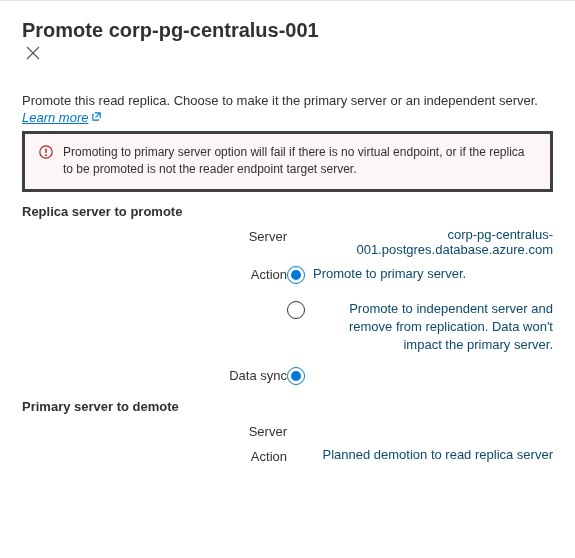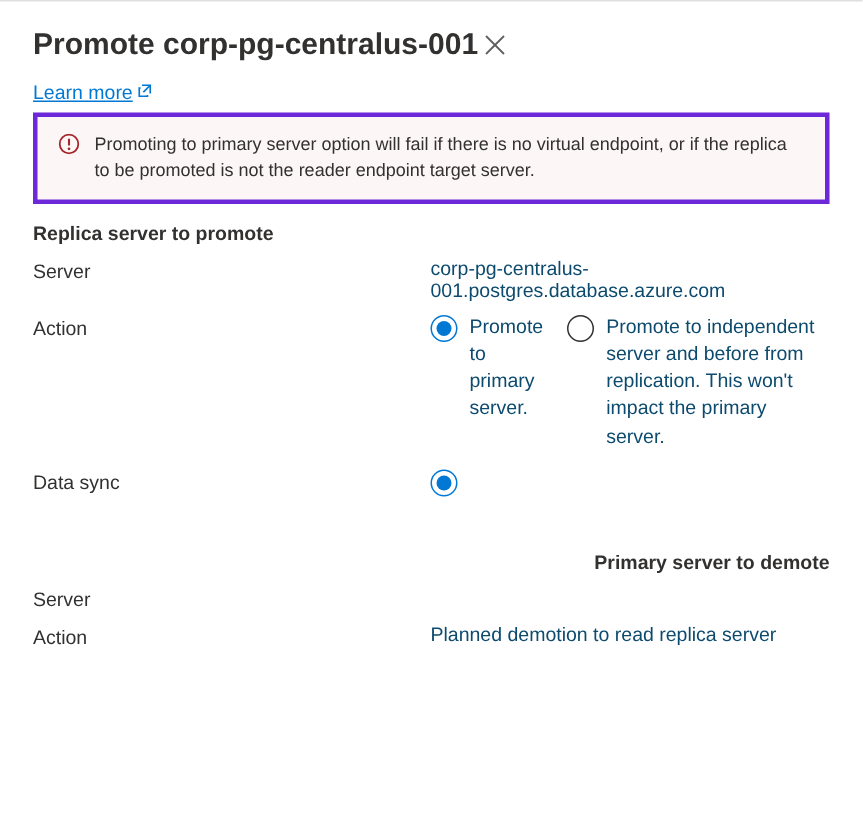--- a/index.html
+++ b/index.html
@@ -7,75 +7,76 @@
     font-family: "Segoe UI", -apple-system, sans-serif;
     font-size: 13px;
     color: #323130;
     width: 575px;
     height: 558px;
     background: #fff;
     border-top: 1px solid #e1dfdd;
     overflow: hidden;
   }
   .panel { padding: 18px 22px; }
-  .header { display: flex; align-items: flex-start; justify-content: flex-start; margin-bottom: 10px; }
+  .header { display: flex; align-items: flex-start; justify-content: flex-start; margin-bottom: 26px; flex-direction: column; }
   .title { font-size: 20px; font-weight: 600; color: #323130; }
   .close-btn { background: none; border: none; cursor: pointer; padding: 4px; color: #605e5c; }
   .close-btn svg { width: 14px; height: 14px; }
   .intro { font-size: 13px; color: #323130; margin-bottom: 2px; }
-  .learn-link { color: #0078d4; font-size: 13px; text-decoration: underline; display: inline-flex; align-items: center; gap: 3px; cursor: pointer; }
+  .learn-link { color: #0078d4; font-size: 13px; text-decoration: underline; display: inline-flex; align-items: center; gap: 3px; cursor: pointer; font-style: italic; }
   .learn-link svg { width: 11px; height: 11px; }
   .alert {
-    border: 3px solid #6d28d9;
+    border: 3px solid #404040;
     background: #fdf6f6;
     padding: 10px 14px;
     margin-top: 6px;
     display: flex;
     gap: 10px;
     align-items: flex-start;
   }
   .alert-icon { flex-shrink: 0; margin-top: 1px; }
   .alert-icon svg { width: 14px; height: 14px; }
   .alert-text { font-size: 12px; color: #323130; line-height: 1.45; }
   .section-title { font-weight: 600; font-size: 13px; margin-top: 12px; margin-bottom: 8px; }
-  .row { display: flex; align-items: flex-start; margin-bottom: 8px; }
+  .row { display: flex; align-items: flex-start; margin-bottom: 8px; text-align: right; }
   .row .label { width: 265px; flex-shrink: 0; font-size: 13px; color: #323130; padding-top: 2px; }
   .row .value { flex: 1; font-size: 13px; color: #0c4a6e; }
-  .radio-group { display: flex; flex-direction: row; gap: 16px; }
+  .radio-group { display: flex; flex-direction: column; gap: 16px; }
   .radio-item { display: flex; align-items: flex-start; gap: 8px; cursor: pointer; }
   .radio-outer {
     width: 18px; height: 18px; border-radius: 50%;
     border: 1px solid #323130; flex-shrink: 0;
     display: flex; align-items: center; justify-content: center;
     background: #fff;
     margin-top: 1px;
   }
   .radio-item.selected .radio-outer { border-color: #0078d4; }
   .radio-inner { width: 10px; height: 10px; border-radius: 50%; background: #0078d4; display: none; }
   .radio-item.selected .radio-inner { display: block; }
   .radio-label { font-size: 13px; line-height: 1.4; }
-  .section-title.mt { margin-top: 36px; text-align: right; }
+  .section-title.mt { margin-top: 14px; }
 </style>
 </head>
 <body>
 
 <div class="panel">
 
   <div class="header">
     <h1 class="title">Promote corp-pg-centralus-001</h1>
     <button class="close-btn">
       <span>
         <svg viewBox="0 0 14 14">
             <line x1="1" y1="1" x2="13" y2="13" stroke="#605e5c" stroke-width="1.2"></line>
             <line x1="13" y1="1" x2="1" y2="13" stroke="#605e5c" stroke-width="1.2"></line>
           </svg>
       </span>
     </button>
   </div>
 
+  <div class="intro">Promote this read replica. Choose to make it the primary server or an independent server.</div>
   <a class="learn-link">
     <span>Learn more</span>
     <span>
       <svg viewBox="0 0 12 12">
           <path d="M4 2h6v6M10 2L5 7" stroke="#0078d4" stroke-width="1.2" fill="none"></path>
           <path d="M8 9v1H2V4h1" stroke="#0078d4" stroke-width="1.2" fill="none"></path>
         </svg>
     </span>
   </a>
 
@@ -101,21 +102,21 @@
     <div class="label">Action</div>
     <div class="value radio-group">
       <div class="radio-item selected">
         <span class="radio-outer">
             <span class="radio-inner"></span>
           </span>
         <span class="radio-label">Promote to primary server.</span>
       </div>
       <div class="radio-item">
         <span class="radio-outer"></span>
-        <span class="radio-label">Promote to independent server and before from replication. This won't impact the primary server.</span>
+        <span class="radio-label">Promote to independent server and remove from replication. Data won't impact the primary server.</span>
       </div>
     </div>
   </div>
 
   <div class="row" style="margin-top:12px;">
     <div class="label">Data sync</div>
     <div class="value radio-group">
       <div class="radio-item selected">
         <span class="radio-outer">
             <span class="radio-inner"></span>

